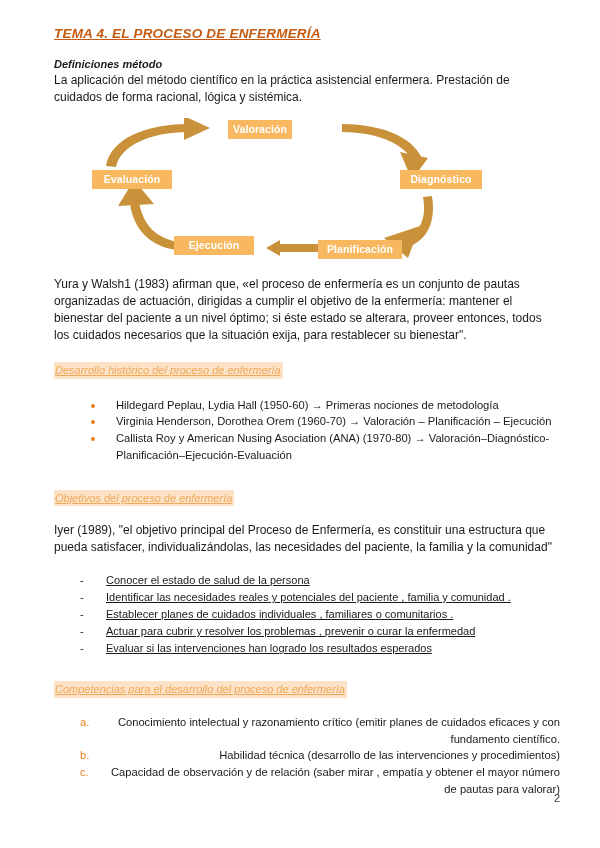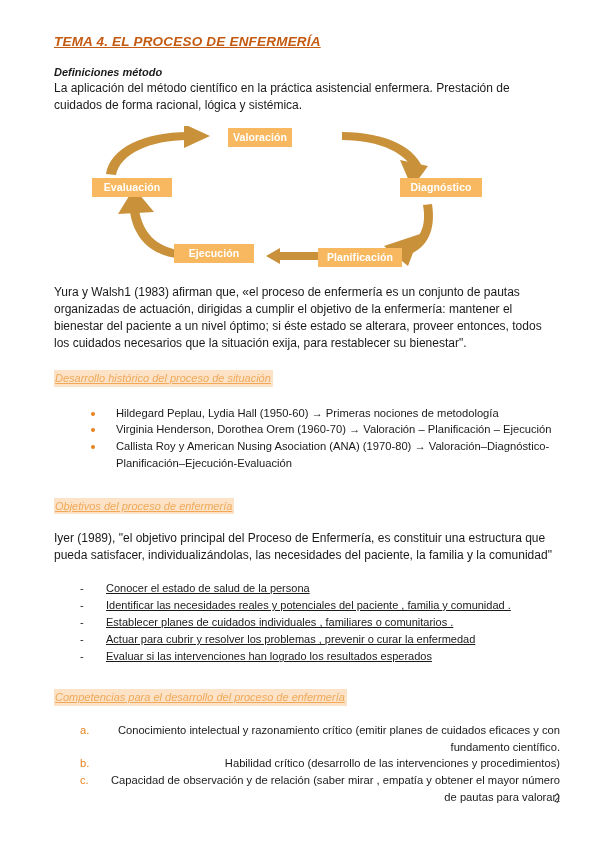--- a/index.html
+++ b/index.html
@@ -24,21 +24,21 @@
   }
 
   
   .doc-title {
     font-size: 13.5px;
     font-weight: bold;
     font-style: italic;
     text-decoration: underline;
     color: #C55A11;
     letter-spacing: 0.2px;
-    margin: 8px 0 16px 0;
+    margin: 0 0 16px 0;
     line-height: 1.2;
   }
 
   
   .sub-head {
     font-size: 11px;
     font-weight: bold;
     font-style: italic;
     color: #1a1a1a;
     margin: 0 0 2px 0;
@@ -209,21 +209,21 @@
     <div class="cyc-label" style="left:144px; top:2px; width:64px;">Valoración</div>
     <div class="cyc-label" style="left:316px; top:52px; width:82px;">Diagnóstico</div>
     <div class="cyc-label" style="left:234px; top:122px; width:84px;">Planificación</div>
     <div class="cyc-label" style="left:90px; top:118px; width:80px;">Ejecución</div>
     <div class="cyc-label" style="left:8px; top:52px; width:80px;">Evaluación</div>
   </div>
 
   <p class="para">Yura y Walsh1 (1983) afirman que, «el proceso de enfermería es un conjunto de pautas organizadas de actuación, dirigidas a cumplir el objetivo de la enfermería: mantener el bienestar del paciente a un nivel óptimo; si éste estado se alterara, proveer entonces, todos los cuidados necesarios que la situación exija, para restablecer su bienestar".</p>
 
   <div class="gap-md"></div>
-  <div class="hl-head">Desarrollo histórico del proceso de situación</div>
+  <div class="hl-head">Desarrollo histórico del proceso de enfermería</div>
   <div class="gap-sm"></div>
 
   <ul class="dot-list">
     <li>Hildegard Peplau, Lydia Hall (1950-60) → Primeras nociones de metodología</li>
     <li>Virginia Henderson, Dorothea Orem (1960-70) → Valoración – Planificación – Ejecución</li>
     <li>Callista Roy y American Nusing Asociation (ANA) (1970-80) → Valoración–Diagnóstico-Planificación–Ejecución-Evaluación</li>
   </ul>
 
   <div class="gap-md"></div>
   <div class="hl-head">Objetivos del proceso de enfermería</div>
@@ -239,18 +239,18 @@
     <li>Actuar para cubrir y resolver los problemas , prevenir o curar la enfermedad</li>
     <li>Evaluar si las intervenciones han logrado los resultados esperados</li>
   </ul>
 
   <div class="gap-lg"></div>
   <div class="hl-head">Competencias para el desarrollo del proceso de enfermería</div>
   <div class="gap-md"></div>
 
   <ol class="alpha-list">
     <li>Conocimiento intelectual y razonamiento crítico (emitir planes de cuidados eficaces y con fundamento científico.</li>
-    <li>Habilidad crítico (desarrollo de las intervenciones y procedimientos)</li>
+    <li>Habilidad técnica (desarrollo de las intervenciones y procedimientos)</li>
     <li>Capacidad de observación y de relación (saber mirar , empatía y obtener el mayor número de pautas para valorar)</li>
   </ol>
 
   <div class="page-num">2</div>
 </div>
 
 </body></html>

